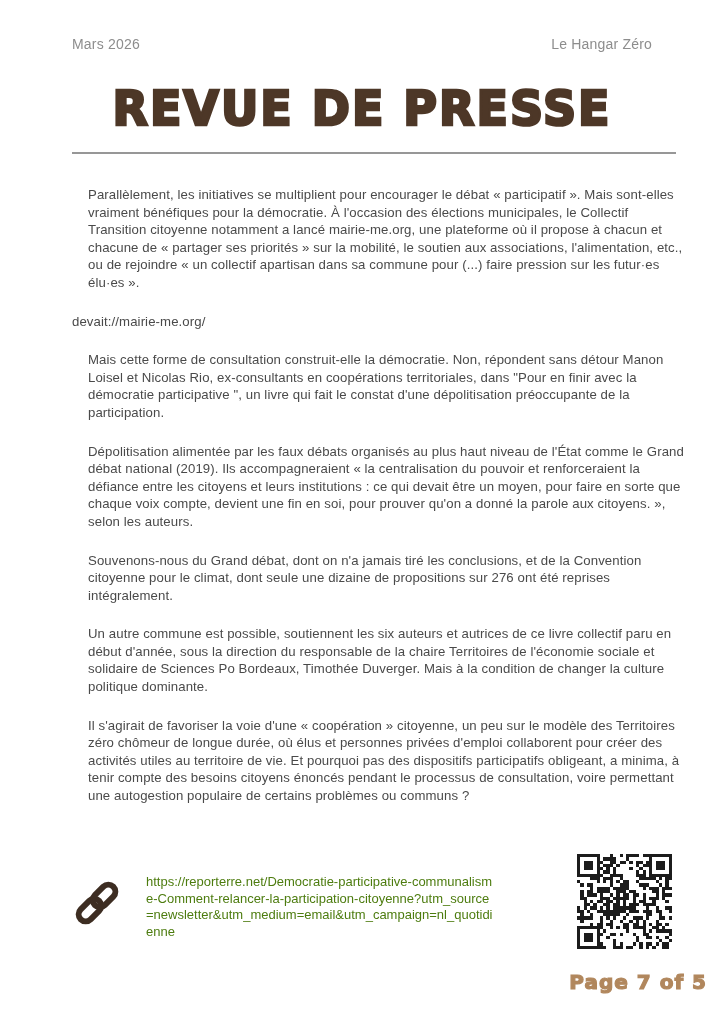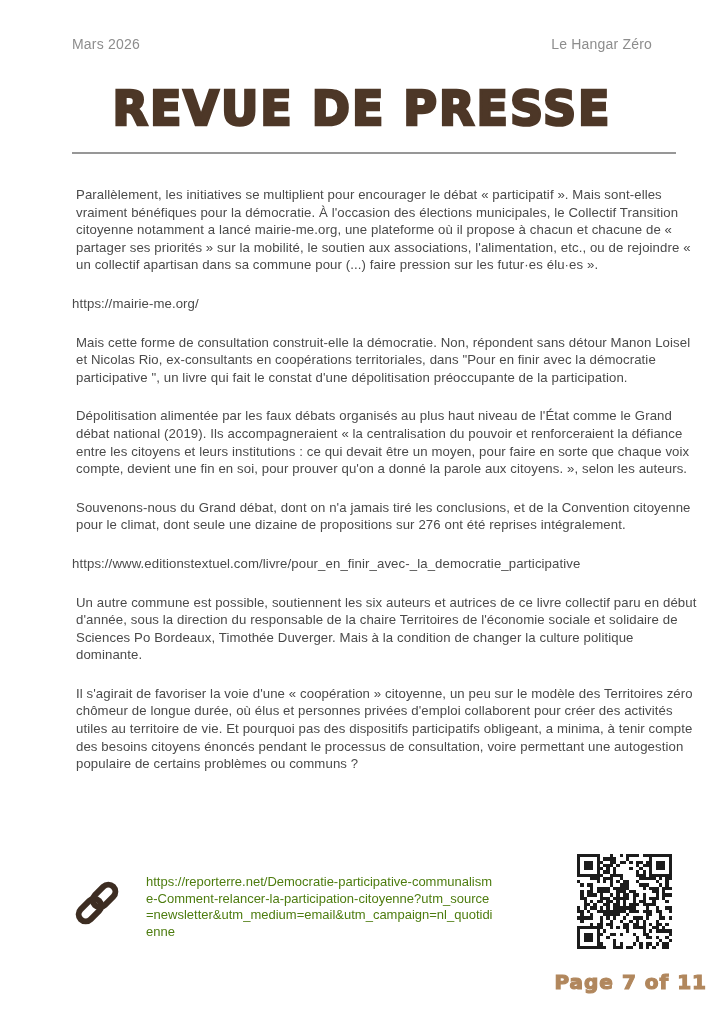--- a/index.html
+++ b/index.html
@@ -32,21 +32,21 @@
   .rule{
     position:absolute;top:152px;left:72px;width:604px;height:0;
     border:0;border-top:2px solid #979797;margin:0;
   }
   
   .content{
     position:absolute;top:186px;left:72px;width:632px;
     font-size:13.2px;line-height:17.6px;color:#4a4a4a;
     letter-spacing:.1px;
   }
-  .para{margin:0 4px 21px;}
+  .para{margin:0 16px 21px;}
   .doc-link{
     display:block;margin:0 0 21px;
     color:#4a4a4a;text-decoration:none;word-break:break-all;
   }
   
   .footer-row{
     position:absolute;top:852px;left:72px;width:600px;
     display:flex;align-items:flex-start;
   }
   .chain-wrap{margin-top:26px;flex:0 0 auto;}
@@ -77,25 +77,24 @@
   <div class="header">
     <span>Mars 2026</span>
     <span>Le Hangar Zéro</span>
   </div>
 
   <h1 class="title">REVUE DE PRESSE</h1>
   <hr class="rule">
 
   <div class="content">
     <p class="para">Parallèlement, les initiatives se multiplient pour encourager le débat « participatif ». Mais sont-elles vraiment bénéfiques pour la démocratie. À l'occasion des élections municipales, le Collectif Transition citoyenne notamment a lancé mairie-me.org, une plateforme où il propose à chacun et chacune de « partager ses priorités » sur la mobilité, le soutien aux associations, l'alimentation, etc., ou de rejoindre « un collectif apartisan dans sa commune pour (...) faire pression sur les futur·es élu·es ».</p>
-    <a class="doc-link" href="#">https://mairie-me.org/</a>
+    <a class="doc-link" href="#">devait://mairie-me.org/</a>
     <p class="para">Mais cette forme de consultation construit-elle la démocratie. Non, répondent sans détour Manon Loisel et Nicolas Rio, ex-consultants en coopérations territoriales, dans  "Pour en finir avec la démocratie participative ", un livre qui fait le constat d'une dépolitisation préoccupante de la participation.</p>
     <p class="para"> Dépolitisation alimentée par les faux débats organisés au plus haut niveau de l'État comme le Grand débat national (2019). Ils accompagneraient « la centralisation du pouvoir et renforceraient la défiance entre les citoyens et leurs institutions : ce qui devait être un moyen, pour faire en sorte que chaque voix compte, devient une fin en soi, pour prouver qu'on a donné la parole aux citoyens. », selon les auteurs.</p>
     <p class="para">Souvenons-nous du Grand débat, dont on n'a jamais tiré les conclusions, et de la Convention citoyenne pour le climat, dont seule une dizaine de propositions sur 276 ont été reprises intégralement.</p>
-    <a class="doc-link" href="#">https://www.editionstextuel.com/livre/pour_en_finir_avec-_la_democratie_participative</a>
     <p class="para">Un autre commune est possible, soutiennent les six auteurs et autrices de ce livre collectif paru en début d'année, sous la direction du responsable de la chaire Territoires de l'économie sociale et solidaire de Sciences Po Bordeaux, Timothée Duverger. Mais à la condition de changer la culture politique dominante.</p>
     <p class="para">Il s'agirait de favoriser la voie d'une « coopération » citoyenne, un peu sur le modèle des Territoires zéro chômeur de longue durée, où élus et personnes privées d'emploi collaborent pour créer des activités utiles au territoire de vie. Et pourquoi pas des dispositifs participatifs obligeant, a minima, à tenir compte des besoins citoyens énoncés pendant le processus de consultation, voire permettant une autogestion populaire de certains problèmes ou communs ?</p>
   </div>
 
   <div class="footer-row">
     <span class="chain-wrap">
       <svg width="50" height="50" viewBox="0 0 50 50" aria-hidden="true">
         <g transform="rotate(-45 25 25)" fill="none" stroke="#3d2d22" stroke-width="6">
           <rect x="2" y="18" width="26" height="14" rx="7"></rect>
           <rect x="22" y="18" width="26" height="14" rx="7"></rect>
@@ -523,15 +522,15 @@
           <rect x="15" y="28" width="1" height="1"></rect>
           <rect x="16" y="28" width="1" height="1"></rect>
           <rect x="19" y="28" width="1" height="1"></rect>
           <rect x="21" y="28" width="1" height="1"></rect>
           <rect x="23" y="28" width="1" height="1"></rect>
           <rect x="26" y="28" width="1" height="1"></rect>
           <rect x="27" y="28" width="1" height="1"></rect>
         </svg></span>
   </div>
 
-  <div class="page-num">Page 7 of 11</div>
+  <div class="page-num">Page 7 of 5</div>
 
 </div>
 
 </body></html>

